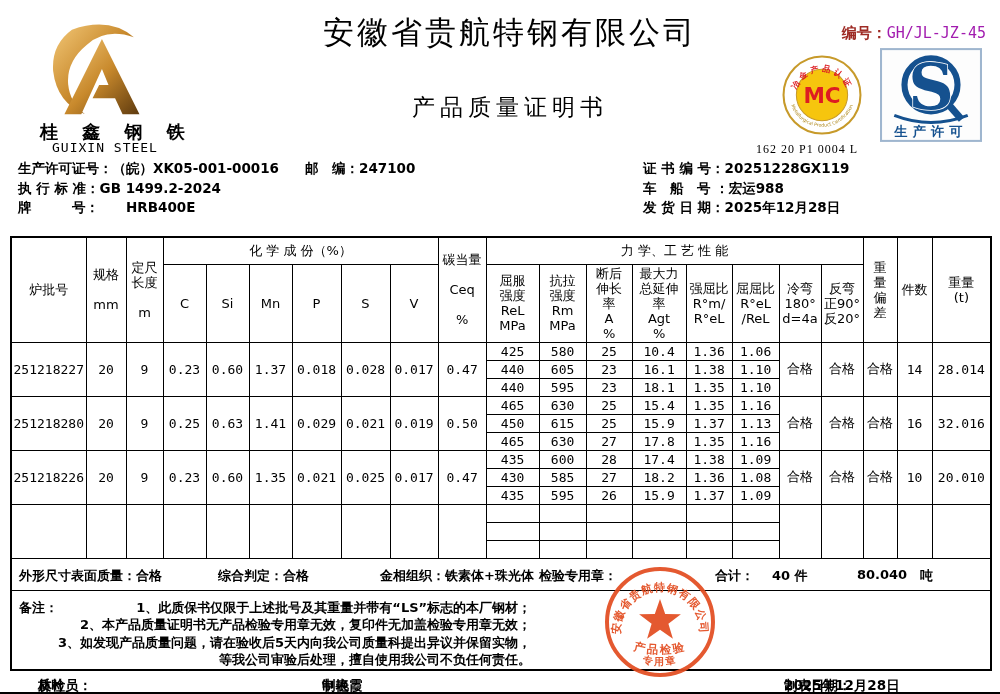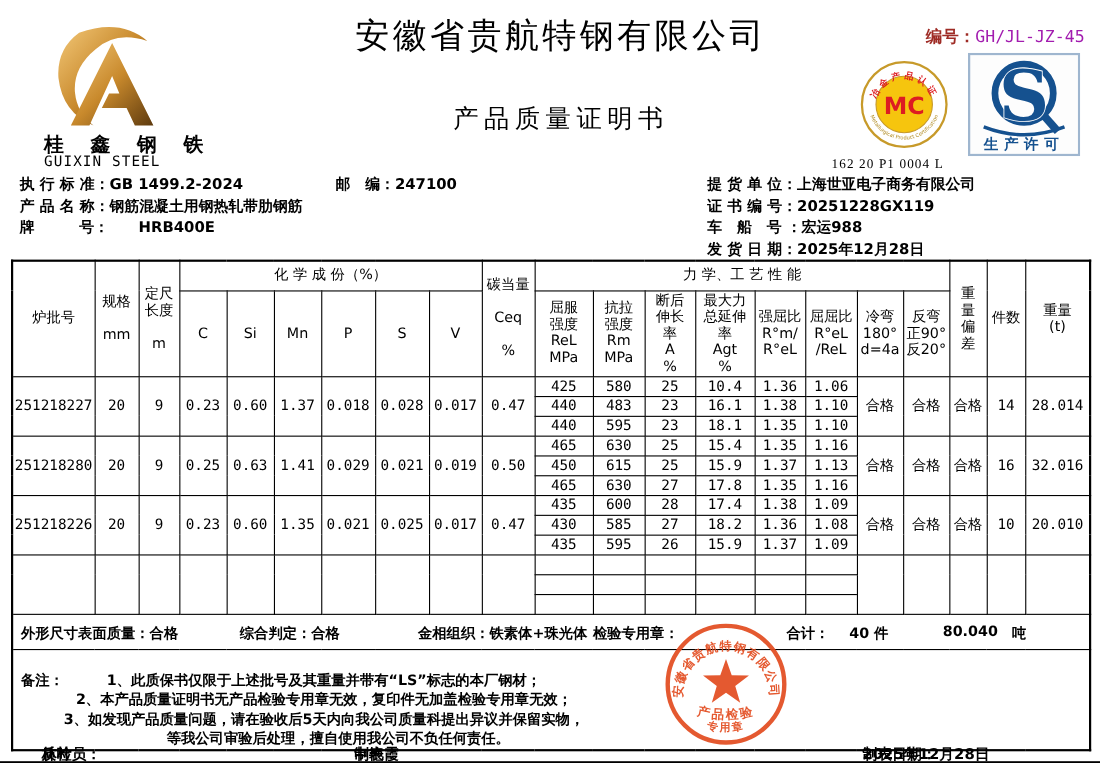--- a/index.html
+++ b/index.html
@@ -11,21 +11,21 @@
   .title{left:250px;top:12px;width:520px;text-align:center;font-family:"DejaVu Serif","Liberation Serif",serif;
          font-size:31px;letter-spacing:3px;font-weight:500;}
   .subtitle{left:250px;top:92px;width:520px;text-align:center;font-family:"DejaVu Serif","Liberation Serif",serif;
          font-size:23px;letter-spacing:5px;}
   .serial{right:14px;top:24px;font-size:15px;font-weight:bold;}
   .serial .lab{color:#9e2b25;}
   .serial .val{font-family:"DejaVu Sans Mono","Liberation Mono",monospace;font-weight:normal;color:#a21caf;}
 
   .logo-block{left:40px;top:24px;width:130px;text-align:left;}
   .logo-cn{font-size:18px;font-weight:bold;letter-spacing:9px;line-height:16px;margin-top:2px;white-space:nowrap;}
-  .logo-en{font-size:13px;font-family:"DejaVu Sans Mono","Liberation Mono",monospace;letter-spacing:1px;line-height:15px;}
+  .logo-en{font-size:13px;font-family:"DejaVu Sans Mono","Liberation Mono",monospace;letter-spacing:1px;line-height:15px;text-align:center;}
 
   .mc-badge{left:782px;top:55px;}
   .mc-code{left:756px;top:142px;font-size:12px;font-family:Liberation Serif, serif;letter-spacing:1px;}
   .qs-badge{left:880px;top:48px;}
 
   
   .info-col{top:159px;font-size:13.5px;font-weight:bold;line-height:19.5px;white-space:nowrap;}
   #info1{left:18px;} #info2{left:305px;} #info3{left:643px;}
 
   
@@ -36,21 +36,21 @@
   .hdr{white-space:pre-line;line-height:15px;font-size:12.5px;}
   tr.h1{height:27px;} tr.h2{height:78px;} tr.drow{height:18px;}
   tr.srow{height:32px;} tr.nrow{height:71px;}
   td.n{font-family:"DejaVu Sans Mono","Liberation Mono",monospace;font-size:12.5px;}
   td.cjk{font-size:13px;}
 
   td.sumcell{position:relative;text-align:left;font-size:13.5px;font-weight:bold;}
   .sump{position:absolute;top:8px;white-space:nowrap;}
 
   td.notecell{text-align:left;vertical-align:top;font-size:13px;font-weight:bold;}
-  .notewrap{display:flex;padding:20px 0 0 7px;line-height:17.5px;}
+  .notewrap{display:flex;padding:8px 0 0 7px;line-height:17.5px;text-align:right;}
   .notelines .indent{padding-left:26px;}
 
   
   .footer{left:0;top:665px;width:1000px;height:27px;border-bottom:2px solid #000;font-size:13.5px;font-weight:bold;}
   .footer span{position:absolute;top:6px;white-space:nowrap;}
   #f-insp{left:38px;} #f-tab{left:322px;} #f-date{left:784px;}
 
   
   .stamp{left:598px;top:563px;z-index:9;pointer-events:none;opacity:.93;}
 </style>
@@ -104,29 +104,28 @@
     <rect x="1" y="1" width="98" height="90" fill="#fdfdfd" stroke="#9fb6cf" stroke-width="2"></rect>
     <ellipse cx="50" cy="36" rx="26" ry="26" fill="none" stroke="#15518f" stroke-width="6"></ellipse>
     <path d="M66,54 L80,70" stroke="#15518f" stroke-width="7" fill="none"></path>
     <text x="50" y="60" text-anchor="middle" font-size="62" font-weight="bold" font-family="'DejaVu Serif',serif" fill="#15518f" stroke="#fdfdfd" stroke-width="1.5" paint-order="stroke">S</text>
     <path d="M14,66 Q50,80 86,66" stroke="#15518f" stroke-width="3" fill="none"></path>
     <text x="50" y="86" text-anchor="middle" font-size="13" font-weight="bold" letter-spacing="5" fill="#15518f">生产许可</text>
   </svg>
 </div>
 
 <div class="abs info-col" id="info1">
+  <div><span>生产许可证号：</span><span>（皖）XK05-001-00016</span></div>
   <div><span>执 行 标 准：</span><span>GB 1499.2-2024</span></div>
-  <div><span>产 品 名 称：</span><span>钢筋混凝土用钢热轧带肋钢筋</span></div>
   <div><span>牌　　　号：</span><span>　　HRB400E</span></div>
 </div>
 <div class="abs info-col" id="info2">
   <div><span>邮　编：</span><span>247100</span></div>
 </div>
 <div class="abs info-col" id="info3">
-  <div><span>提 货 单 位：</span><span>上海世亚电子商务有限公司</span></div>
   <div><span>证 书 编 号：</span><span>20251228GX119</span></div>
   <div><span>车　船　号 ：</span><span>宏运988</span></div>
   <div><span>发 货 日 期：</span><span>2025年12月28日</span></div>
 </div>
 
 <table class="main">
 <colgroup>
   <col style="width:75px">
       <col style="width:40px">
       <col style="width:37px">
@@ -231,21 +230,21 @@
     <td class="n">1.36</td>
     <td class="n">1.06</td>
     <td rowspan="3" class="cjk">合格</td>
     <td rowspan="3" class="cjk">合格</td>
     <td rowspan="3" class="cjk">合格</td>
     <td rowspan="3" class="n">14</td>
     <td rowspan="3" class="n">28.014</td>
   </tr>
   <tr class="drow">
     <td class="n">440</td>
-    <td class="n">483</td>
+    <td class="n">605</td>
     <td class="n">23</td>
     <td class="n">16.1</td>
     <td class="n">1.38</td>
     <td class="n">1.10</td>
   </tr>
   <tr class="drow">
     <td class="n">440</td>
     <td class="n">595</td>
     <td class="n">23</td>
     <td class="n">18.1</td>

